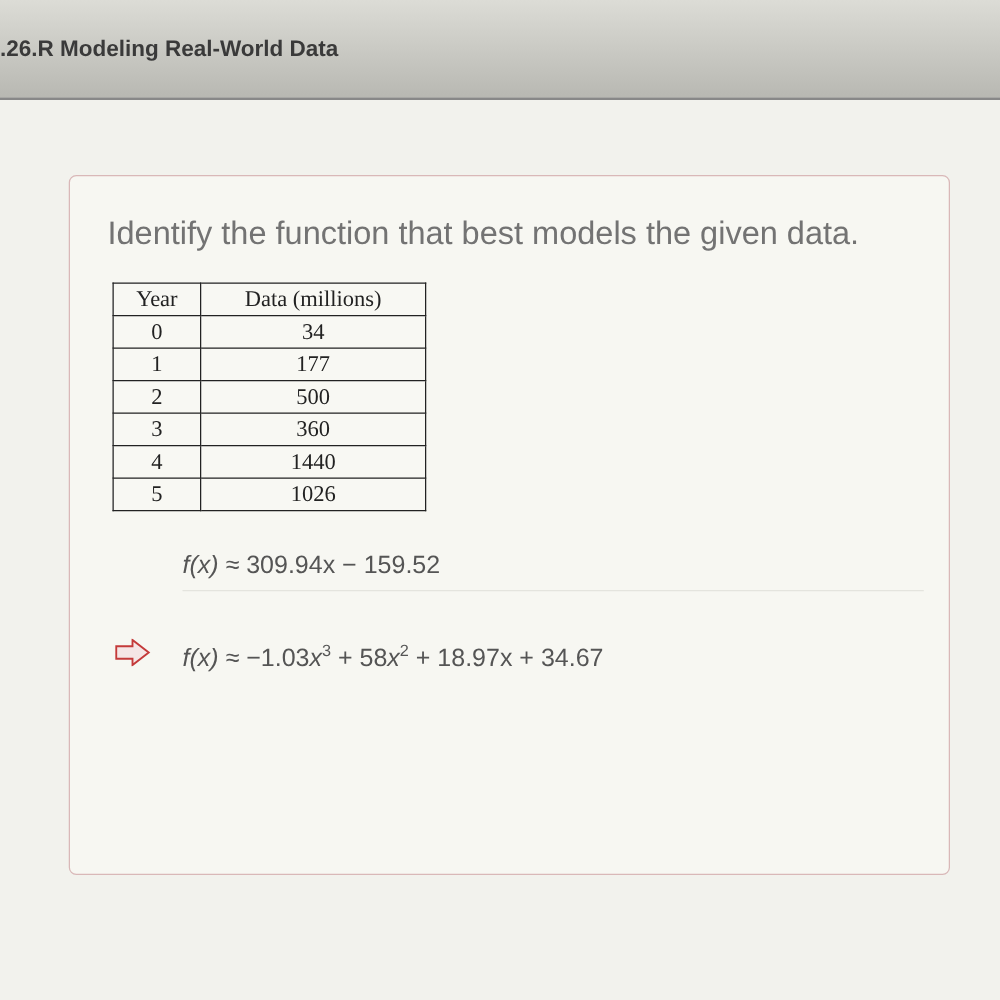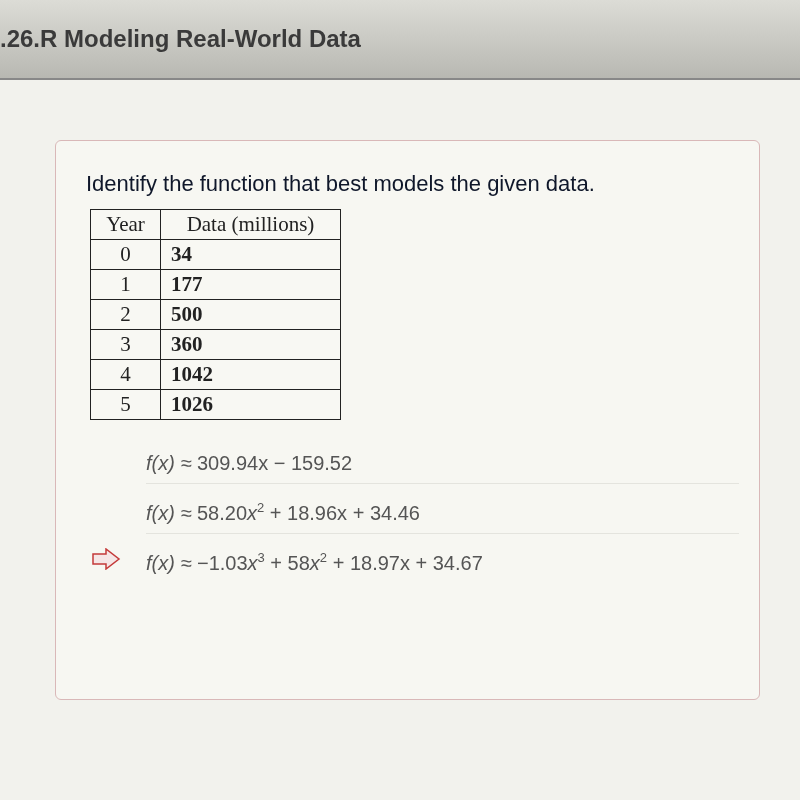--- a/index.html
+++ b/index.html
@@ -16,73 +16,73 @@
     }
     .title-bar {
       height: 80px;
       background: linear-gradient(to bottom, #dcdcd6 0%, #b8b8b2 100%);
       border-bottom: 2px solid #888;
       display: flex;
       align-items: center;
       padding-left: 0;
     }
     .title-text {
-      font-size: 24px;
+      font-size: 18px;
       font-weight: bold;
       color: #3a3a3a;
       padding-left: 0;
     }
     .content-wrap {
       padding: 60px 40px 40px 55px;
     }
     .question-panel {
       border: 1px solid #d9b8b8;
       border-radius: 6px;
       padding: 30px 20px 30px 30px;
       background: #f7f7f2;
       min-height: 560px;
     }
     .question-text {
-      font-size: 22px;
-      color: #0f172a;
-      margin-bottom: 12px;
+      font-size: 26px;
+      color: #737373;
+      margin-bottom: 24px;
     }
     table.data-table {
       border-collapse: collapse;
       margin-bottom: 28px;
       margin-left: 4px;
     }
     table.data-table th,
     table.data-table td {
       border: 1.5px solid #222;
       padding: 2px 10px;
       font-family: 'Times New Roman', serif;
-      font-size: 21px;
+      font-size: 18px;
       color: #222;
       background: #f8f8f3;
     }
     table.data-table th {
       font-weight: normal;
       text-align: center;
     }
     table.data-table td.year-col {
       text-align: center;
       width: 70px;
     }
     table.data-table td.units-col {
+      text-align: center;
       width: 180px;
-      font-weight: bold;
     }
     .options {
       padding-left: 60px;
     }
     .option-row {
       display: flex;
       align-items: flex-start;
-      margin-bottom: 12px;
+      margin-bottom: 36px;
       position: relative;
       border-bottom: 1px solid rgba(120,120,110,0.15);
       padding-bottom: 8px;
       padding-top: 4px;
     }
     .option-row:last-child {
       border-bottom: none;
     }
     .arrow-svg {
       position: absolute;
@@ -137,42 +137,37 @@
       <tr>
         <td class="year-col">2</td>
         <td class="units-col">500</td>
       </tr>
       <tr>
         <td class="year-col">3</td>
         <td class="units-col">360</td>
       </tr>
       <tr>
         <td class="year-col">4</td>
-        <td class="units-col">1042</td>
+        <td class="units-col">1440</td>
       </tr>
       <tr>
         <td class="year-col">5</td>
         <td class="units-col">1026</td>
       </tr>
     </tbody>
       </table>
 
     <div class="options">
 
       <div class="option-row">
         <span class="formula">
           <span class="var">f(x) ≈ </span><span class="num">309.94x − 159.52</span>
         </span>
       </div>
 
-      <div class="option-row">
-        <span class="formula">
-          <span class="var">f(x) ≈ </span><span class="num">58.20</span><span class="var">x</span><sup>2</sup><span class="num"> + 18.96x + 34.46</span>
-        </span>
-      </div>
 
 
       <div class="option-row">
         <svg class="arrow-svg" viewBox="0 0 30 22">
           <path d="M 2 6 L 15 6 L 15 1 L 28 11 L 15 21 L 15 16 L 2 16 Z" fill="#f5e6e6" stroke="#c43a3a" stroke-width="1.5"></path>
         </svg>
         <span class="formula">
           <span class="var">f(x) ≈ </span><span class="num">−1.03</span><span class="var">x</span><sup>3</sup><span class="num"> + 58</span><span class="var">x</span><sup>2</sup><span class="num"> + 18.97x + 34.67</span>
         </span>
       </div>

